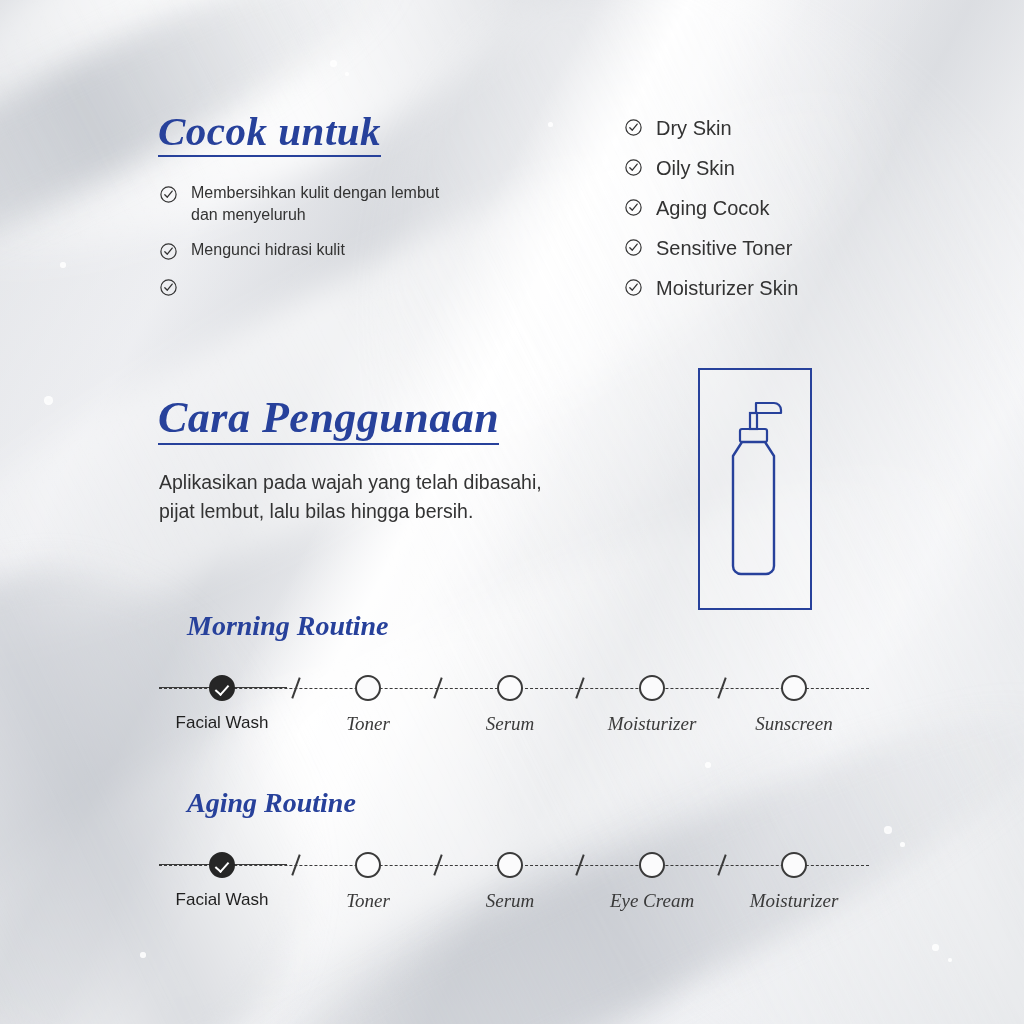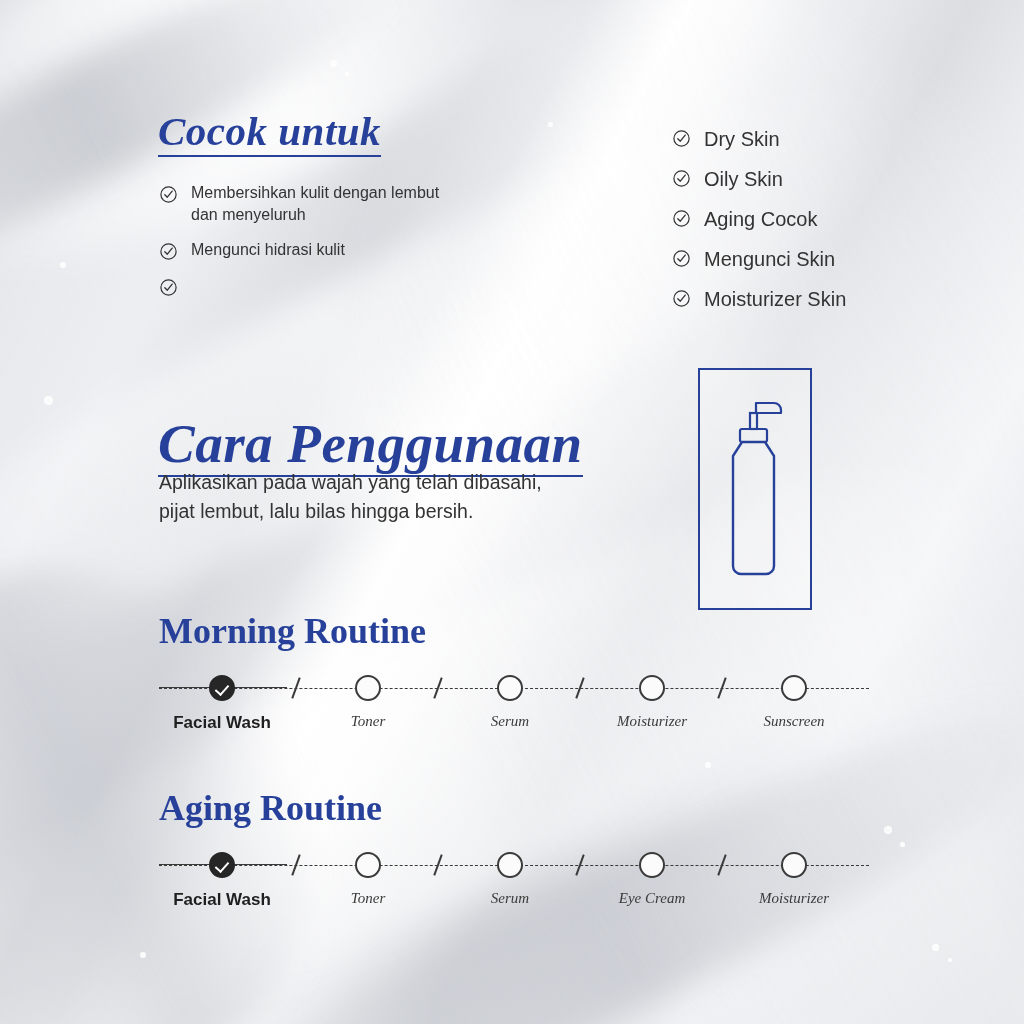--- a/index.html
+++ b/index.html
@@ -63,36 +63,38 @@
     font-family: "Liberation Serif", serif;
     font-style: italic;
     font-weight: bold;
     letter-spacing: .5px;
     border-bottom: 2px solid #27419b;
     display: inline-block;
     padding-bottom: 2px;
     line-height: 1.05;
   }
   #h-cocok { position:absolute; left:158px; top:110px; font-size: 41px; }
-  #h-cara  { position:absolute; left:158px; top:395px; font-size: 55px; margin-top: 20px; }
+  #h-cara  { position:absolute; left:158px; top:395px; font-size: 44px; }
 
   .routine-title {
     position: absolute;
     color: #27419b;
     font-family: "Liberation Serif", serif;
+    font-style: italic;
     font-weight: bold;
-    font-size: 36px;
+    font-size: 28px;
+    margin-left: 28px;
   }
   #rt-morning { left: 159px; top: 610px; }
   #rt-night   { left: 159px; top: 787px; }
 
   
   .list { position: absolute; }
   #list-left  { left: 160px; top: 182px; width: 430px; }
-  #list-right { left: 673px; top: 115px; width: 330px; margin-top: 11px; }
+  #list-right { left: 625px; top: 115px; width: 330px; }
 
   .li {
     display: flex;
     align-items: flex-start;
     color: #333333;
     font-size: 16px;
     line-height: 1.35;
   }
   #list-left .li { margin-bottom: 14px; }
   #list-right .li { margin-bottom: 13px; font-size: 20px; }
@@ -184,29 +186,29 @@
     content: "";
     position: absolute;
     left: 7px; top: 5px;
     width: 6px; height: 11px;
     border: solid #ffffff;
     border-width: 0 2.2px 2.2px 0;
     transform: rotate(42deg);
   }
   .step .label {
     margin-top: 12px;
-    font-size: 15px;
+    font-size: 19px;
     color: #3a3a3a;
     font-family: "Liberation Serif", serif;
     font-style: italic;
   }
   .step.active .label {
     font-family: "Liberation Sans", sans-serif;
     font-style: normal;
-    font-weight: bold;
+    font-weight: normal;
     color: #1f1f1f;
     font-size: 17px;
   }
 </style>
 </head>
 <body>
 
 <div id="page">
 
   <div class="streak s1"></div>
@@ -291,21 +293,21 @@
         </span>
         <span class="txt">Aging Cocok</span>
       </div>
       <div class="li">
         <span class="check">
           <svg width="17" height="17" viewBox="0 0 17 17">
               <circle cx="8.5" cy="8.5" r="7.6" fill="none" stroke="#333" stroke-width="1.2"></circle>
               <path d="M4.8 8.7 L7.3 11.2 L12.2 5.1" fill="none" stroke="#333" stroke-width="1.3" stroke-linecap="round" stroke-linejoin="round"></path>
             </svg>
         </span>
-        <span class="txt">Mengunci Skin</span>
+        <span class="txt">Sensitive Toner</span>
       </div>
       <div class="li">
         <span class="check">
           <svg width="17" height="17" viewBox="0 0 17 17">
               <circle cx="8.5" cy="8.5" r="7.6" fill="none" stroke="#333" stroke-width="1.2"></circle>
               <path d="M4.8 8.7 L7.3 11.2 L12.2 5.1" fill="none" stroke="#333" stroke-width="1.3" stroke-linecap="round" stroke-linejoin="round"></path>
             </svg>
         </span>
         <span class="txt">Moisturizer Skin</span>
       </div>

